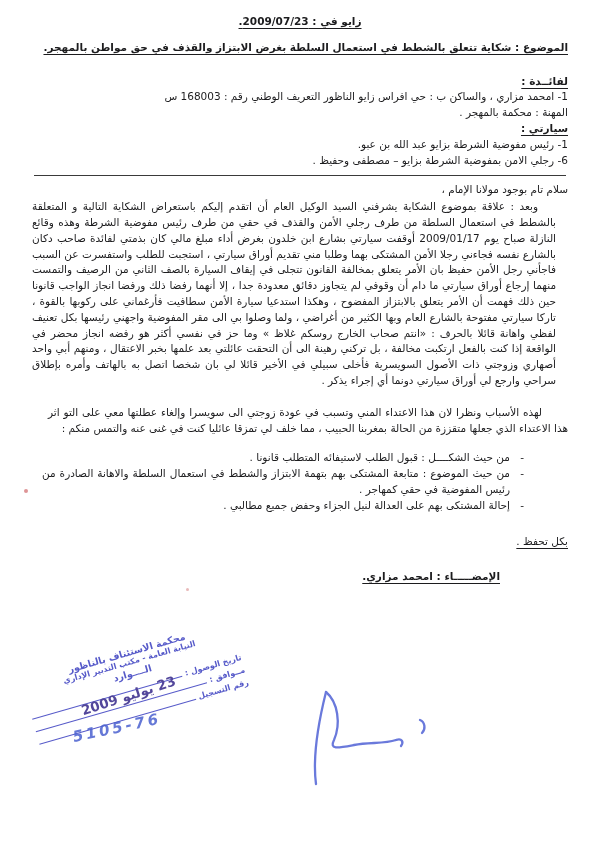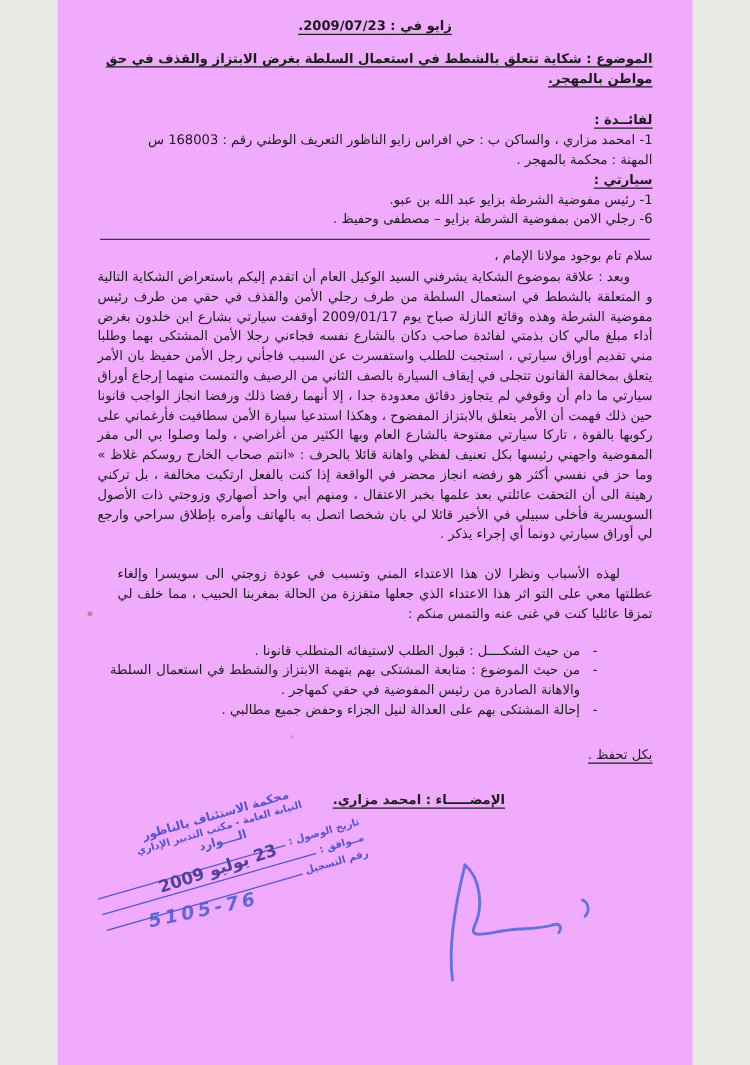--- a/index.html
+++ b/index.html
@@ -1,36 +1,36 @@
 <!DOCTYPE html>
 <html lang="ar" dir="rtl" style="--ink: #4a4ec5; --dater: #463a94;"><head>
 <meta charset="utf-8">
 <style>
   html,body{margin:0;padding:0;background:#e9e9e6;}
   .page{
-    width:508px;height:852px;position:relative;overflow:hidden;
-    background:#f0abfc;margin:0 auto;
+    width:600px;height:852px;position:relative;overflow:hidden;
+    background:#ffffff;margin:0 auto;
     font-family:"DejaVu Sans",sans-serif;
     color:#1c1c1e;direction:rtl;
   }
   .content{padding:14px 32px 0 32px;font-size:10.5px;line-height:15.8px;}
   .date-line{text-align:center;font-weight:bold;text-decoration:underline;text-underline-offset:3px;margin-bottom:10px;}
   .addressee{font-weight:bold;text-decoration:underline;text-underline-offset:3px;margin-bottom:14px;}
   .subject{font-weight:bold;text-decoration:underline;text-underline-offset:3px;margin-bottom:18px;}
   .h-label{font-weight:bold;text-decoration:underline;text-underline-offset:3px;}
   .line{margin:0;}
   .divider{border:none;border-top:1.4px solid #3a3a3a;margin:7px 2px 6px 2px;}
   .greeting{margin-bottom:1px;}
-  .body-par{margin:0 0 16px 0;text-align:justify;text-indent:18px;}
+  .body-par{margin:0 12px 16px 0;text-align:justify;text-indent:18px;}
   .closing-par{margin:0 0 14px 16px;text-align:justify;text-indent:26px;}
   .req{display:flex;margin-right:44px;margin-left:10px;}
   .req .dash{flex:none;width:14px;}
   .req .txt{flex:1;text-align:justify;}
   .reservation{text-decoration:underline;text-underline-offset:3px;margin-top:20px;}
-  .sig-label{width:fit-content;margin-right:118px;margin-top:20px;font-weight:bold;text-decoration:underline;text-underline-offset:3px;}
+  .sig-label{width:fit-content;margin-right:68px;margin-top:20px;font-weight:bold;text-decoration:underline;text-underline-offset:3px;}
   .signature{position:absolute;left:268px;top:686px;}
   
   .stamp{
     position:absolute;left:26px;top:646px;width:218px;
     transform:rotate(-16deg);transform-origin:50% 50%;
     color:var(--ink,#4a4ec5);opacity:.93;direction:rtl;
   }
   .stamp .s1{font-size:9.5px;font-weight:bold;text-align:center;letter-spacing:.5px;}
   .stamp .s2{font-size:8px;font-weight:bold;text-align:center;}
   .stamp .s3{font-size:9.5px;font-weight:bold;text-align:center;margin:1px 0;}

